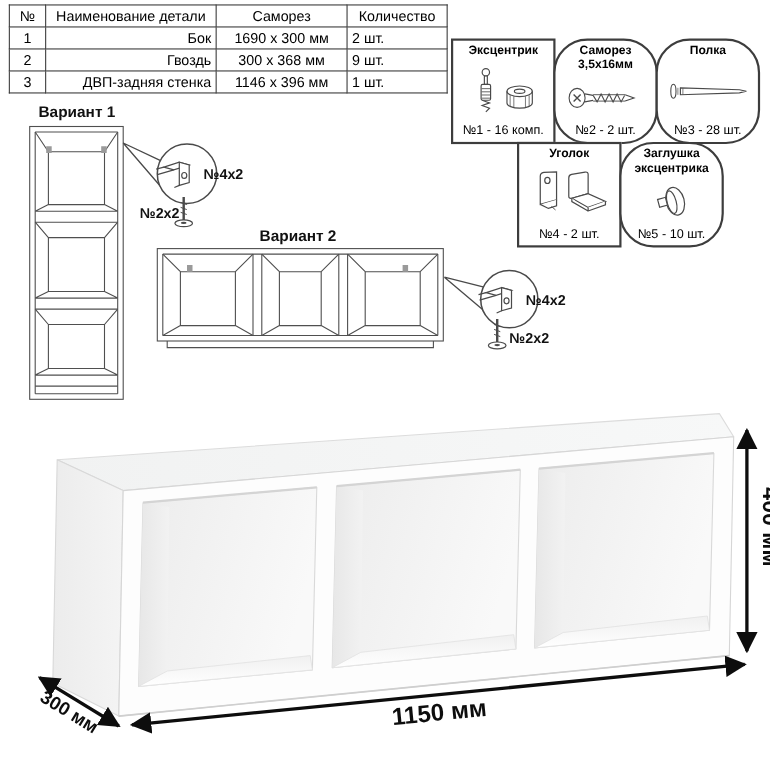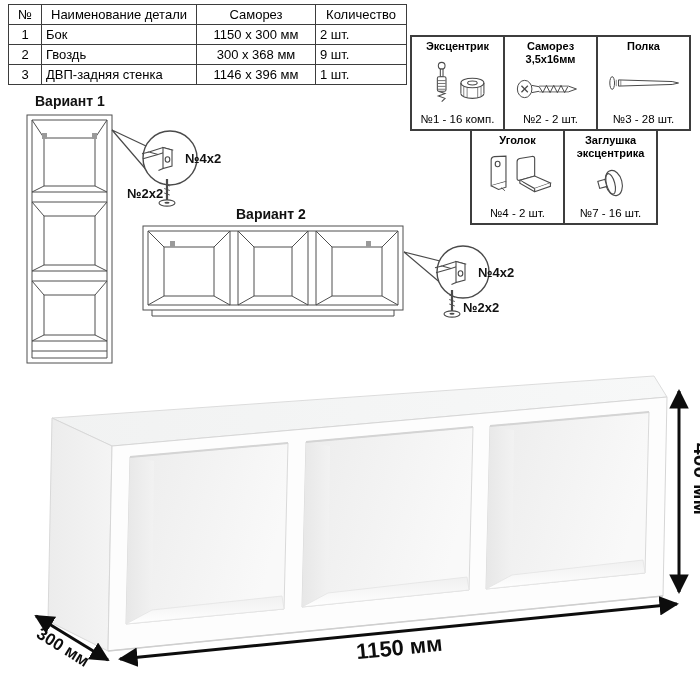--- a/index.html
+++ b/index.html
@@ -3,31 +3,31 @@
 <meta charset="utf-8">
 <style>
   html,body{margin:0;padding:0;background:#fff;}
   .stage{position:relative;width:700px;height:690px;background:#fff;overflow:hidden;
          font-family:"Liberation Sans",sans-serif;color:#000;}
   
   .parts{position:absolute;left:8px;top:4px;border-collapse:collapse;font-size:13px;}
   .parts td,.parts th{border:1px solid #3d3d3d;padding:0 4px;height:19px;font-weight:400;white-space:nowrap;}
   .parts th{text-align:center;}
   .col-num{width:24px;text-align:center;}
-  .col-name{width:146px;text-align:left;padding-left:6px;}
+  .col-name{width:146px;text-align:right;padding-left:6px;}
   .col-size{width:110px;text-align:center;}
   .col-qty{width:82px;text-align:left;}
   
   .hw-row{position:absolute;display:flex;}
   .hw-row1{left:410px;top:35px;}
   .hw-row2{left:458px;top:129px;margin-left:12px;}
   .hw-cell{box-sizing:border-box;width:95px;height:96px;border:2px solid #3d3d3d;background:#fff;
            display:flex;flex-direction:column;align-items:center;justify-content:space-between;
            padding:3px 14px;}
-  .hw-cell + .hw-cell{margin-left:-2px;}
+  .hw-cell + .hw-cell{margin-left:-2px;border-radius:31px;}
   .hw-title{font-size:11px;font-weight:700;text-align:center;line-height:1.15;}
   .hw-qty{font-size:11.5px;font-weight:400;text-align:right;margin-bottom:1px;white-space:nowrap;}
   .hw-icon{flex:1 1 auto;display:flex;align-items:center;justify-content:center;}
   svg{display:block;}
   .abs{position:absolute;}
 </style>
 </head>
 <body>
 
 <div class="stage">
@@ -36,21 +36,21 @@
     <tbody>
         <tr>
       <th class="col-num">№</th>
       <th class="col-name">Наименование детали</th>
       <th class="col-size">Саморез</th>
       <th class="col-qty">Количество</th>
     </tr>
     <tr>
       <td class="col-num">1</td>
       <td class="col-name">Бок</td>
-      <td class="col-size">1150 x 300 мм</td>
+      <td class="col-size">1690 x 300 мм</td>
       <td class="col-qty">2 шт.</td>
     </tr>
     <tr>
       <td class="col-num">2</td>
       <td class="col-name">Гвоздь</td>
       <td class="col-size">300 x 368 мм</td>
       <td class="col-qty">9 шт.</td>
     </tr>
     <tr>
       <td class="col-num">3</td>
@@ -127,21 +127,21 @@
       <div class="hw-title">Заглушка эксцентрика</div>
       <div class="hw-icon">
         <svg width="88" height="44" viewBox="0 0 90 48" fill="none" stroke="#4a4a4a" stroke-width="1.2">
           <g transform="rotate(-15 48 24)">
             <ellipse cx="48" cy="24" rx="9" ry="14" fill="#fff"></ellipse>
             <ellipse cx="44.5" cy="24" rx="4.5" ry="11.5" fill="#fff"></ellipse>
           </g>
           <rect x="31.5" y="21" width="8" height="8" transform="rotate(-15 35.5 25)" fill="#fff"></rect>
         </svg>
       </div>
-      <div class="hw-qty">№7 - 16 шт.</div>
+      <div class="hw-qty">№5 - 10 шт.</div>
     </div>
   </div>
 
   <svg class="abs" style="left:0;top:85px;" width="700" height="285" viewBox="0 85 700 285">
     <defs>
       <g id="miniBracket" fill="#fff" stroke="#4a4a4a" stroke-width="1.1">
         <path d="M-18,-4 L-4,-8.5 L5,-6 L-9,-1.5 Z"></path>
         <path d="M-4,-8.5 L5,-6 L5,10 L-4,12.5 Z"></path>
         <ellipse cx="0.5" cy="3.5" rx="2.3" ry="2.7"></ellipse>
         <path d="M-4,12.5 L-8.5,14.5" fill="none"></path>

